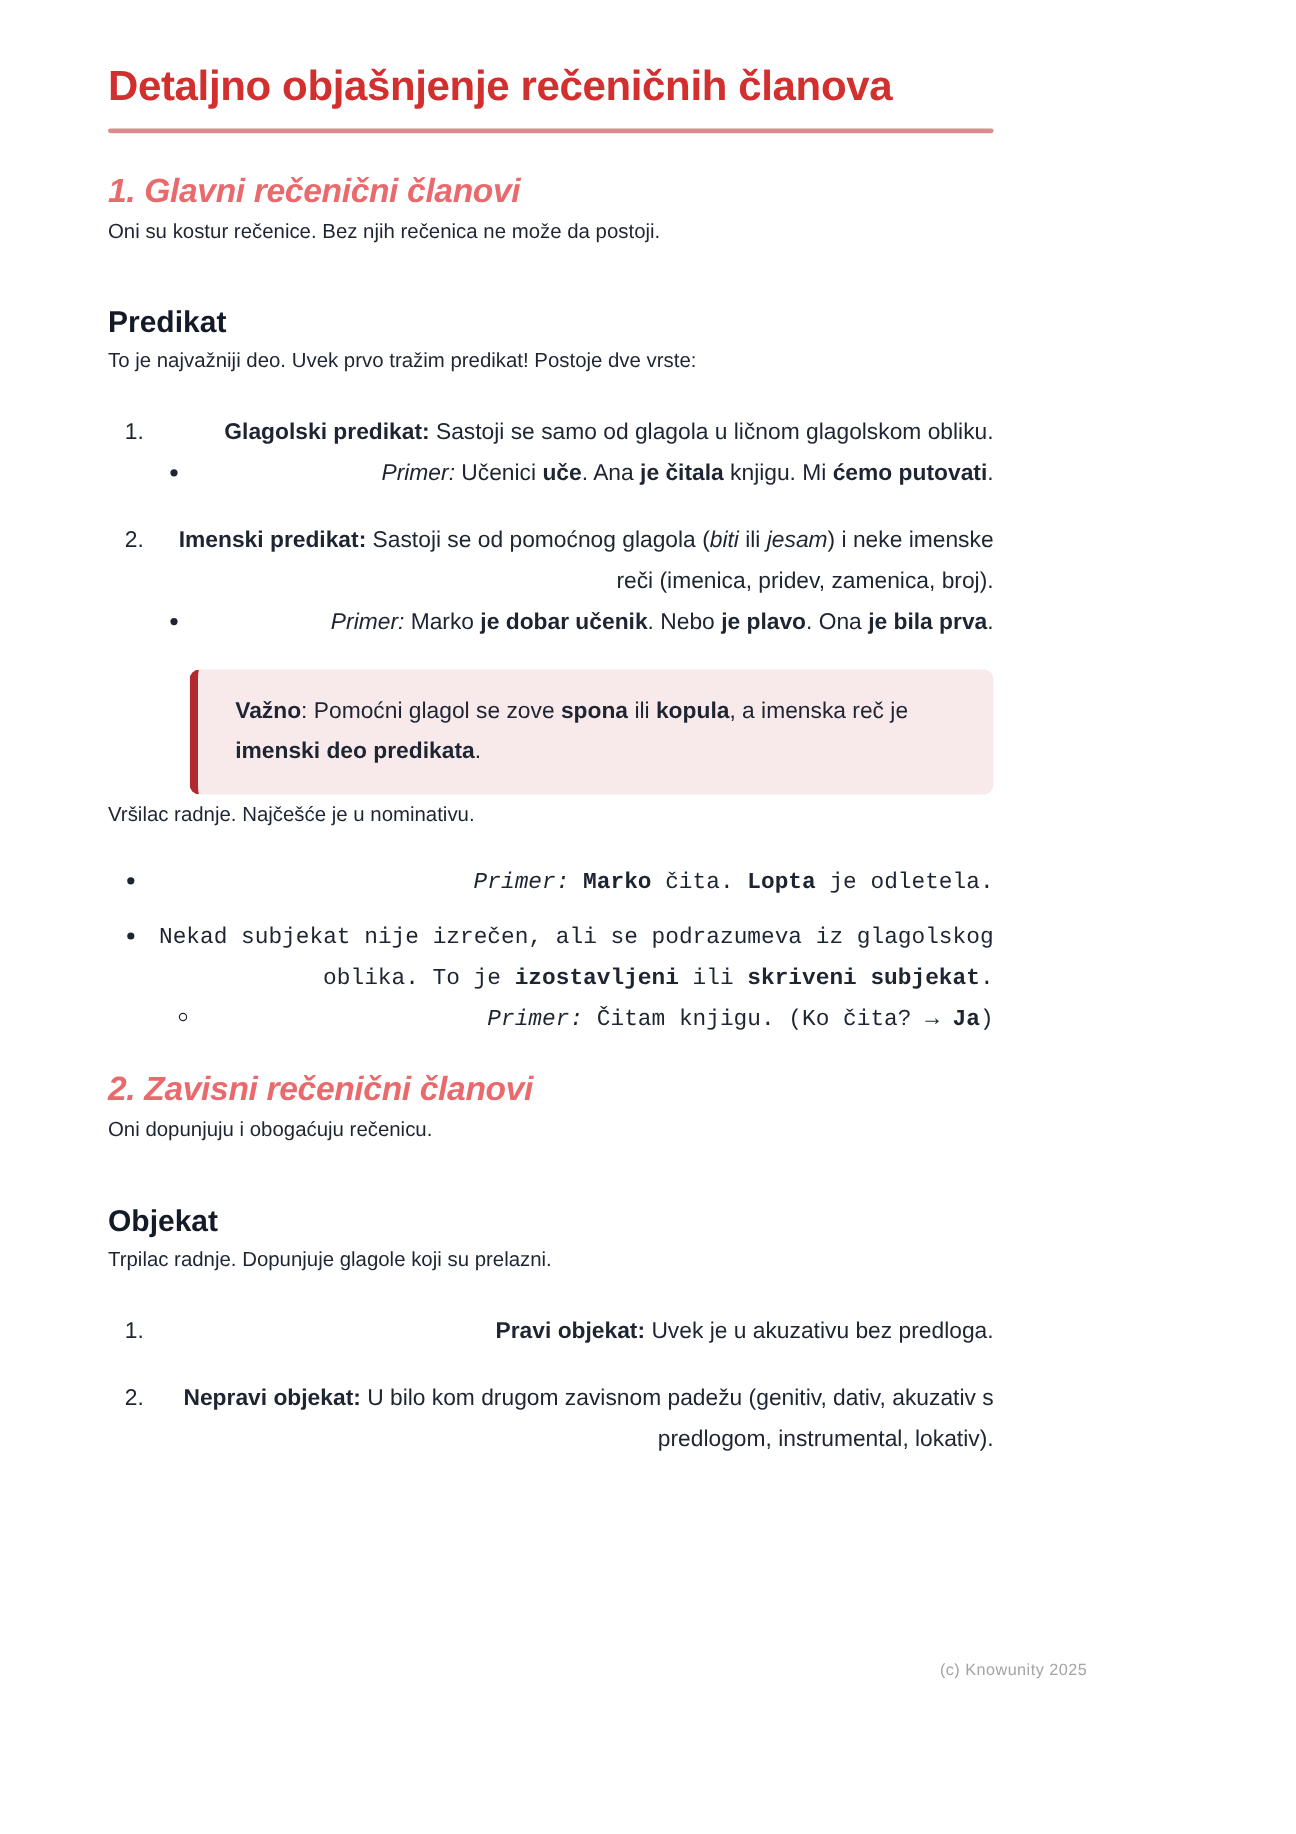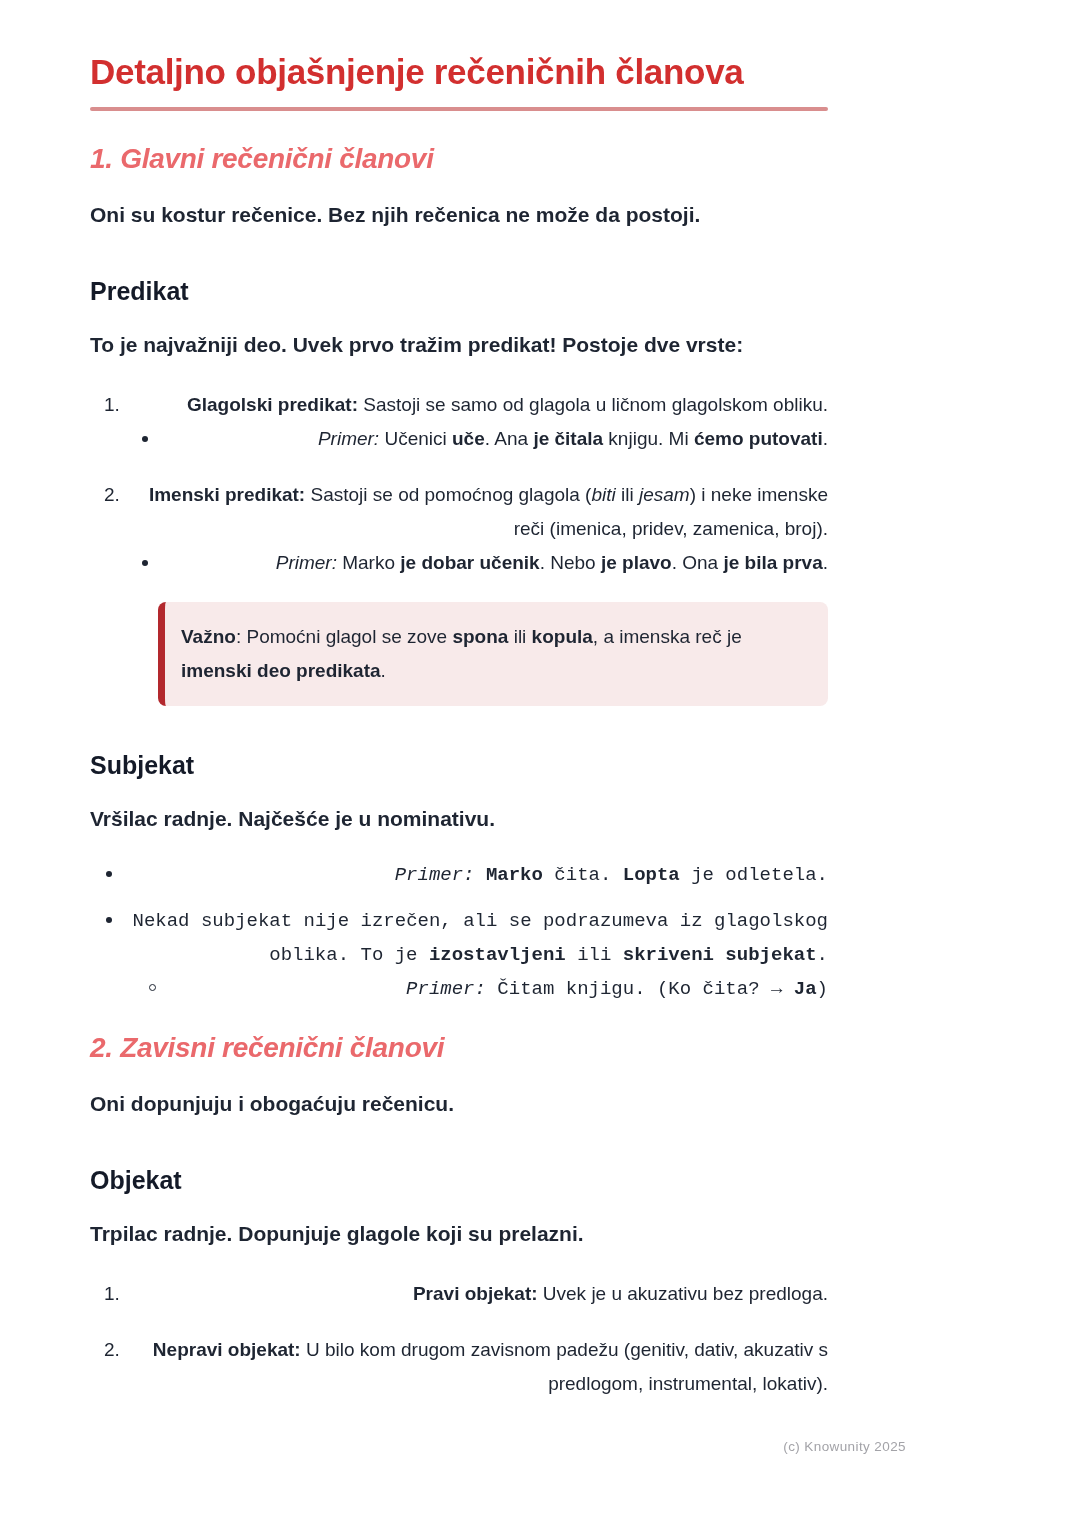--- a/index.html
+++ b/index.html
@@ -55,23 +55,21 @@
     font-style:italic;
   }
   h2.section.second{margin-top:24px;}
   h3.sub{
     font-size:25px;font-weight:bold;
     color:var(--heading-dark);
     line-height:1.2;
     margin-top:44px;
   }
   p.body{
-    font-size:21px;line-height:34px;
-    margin-top:22px;
-    font-weight:bold;
+    font-size:17px;line-height:34px;
   }
   .list{margin-top:26px;font-size:19px;line-height:34px;}
   .list.tight{margin-top:22px;font-family:Liberation Mono, monospace;}
   .li{margin-top:22px;}
   .li.first{margin-top:0;}
   .li.compact{margin-top:12px;}
   .row{display:flex;align-items:flex-start;}
   .marker{
     flex:none;width:22px;margin-left:14px;
     font-size:19px;line-height:34px;
@@ -90,25 +88,25 @@
     display:inline-block;width:7px;height:7px;border-radius:50%;
     border:1.5px solid var(--text);background:transparent;
     vertical-align:middle;margin-top:-3px;
   }
   .subrow{display:flex;margin-left:6px;}
   .callout{
     margin:22px 0 0 68px;
     background:var(--callout-bg);
     border-left:7px solid var(--callout-border);
     border-radius:8px;
-    padding:18px 26px 18px 16px;
+    padding:18px 26px 18px 31px;
     font-size:19px;line-height:34px;
   }
   .watermark{
-    position:absolute;top:1439px;right:70px;
+    position:absolute;top:1384px;right:70px;
     font-size:13.5px;letter-spacing:0.4px;
     color:var(--watermark-gray);
   }
   .rich span.b{font-weight:bold;}
   .rich span.i{font-style:italic;}
 </style>
 </head>
 <body>
 
 <div class="page">
@@ -146,21 +144,20 @@
           <span class="exmark"><span class="dot"></span></span>
           <div class="itext rich"><span class="i">Primer:</span><span> Marko </span><span class="b">je dobar učenik</span><span>. Nebo </span><span class="b">je plavo</span><span>. Ona </span><span class="b">je bila prva</span><span>.</span></div>
         </div>
       </div>
     </div>
 
     <div class="callout">
       <div class="rich"><span class="b">Važno</span><span>: Pomoćni glagol se zove </span><span class="b">spona</span><span> ili </span><span class="b">kopula</span><span>, a imenska reč je </span><span class="b">imenski deo predikata</span><span>.</span></div>
     </div>
 
-    <h3 class="sub">Subjekat</h3>
     <p class="body">Vršilac radnje. Najčešće je u nominativu.</p>
 
     <div class="list tight">
       <div class="li first">
         <div class="row">
           <span class="exmark" style="margin-left:14px;width:22px;"><span class="dot"></span></span>
           <div class="itext rich"><span class="i">Primer:</span><span> </span><span class="b">Marko</span><span> čita. </span><span class="b">Lopta</span><span> je odletela.</span></div>
         </div>
       </div>
       <div class="li compact">

